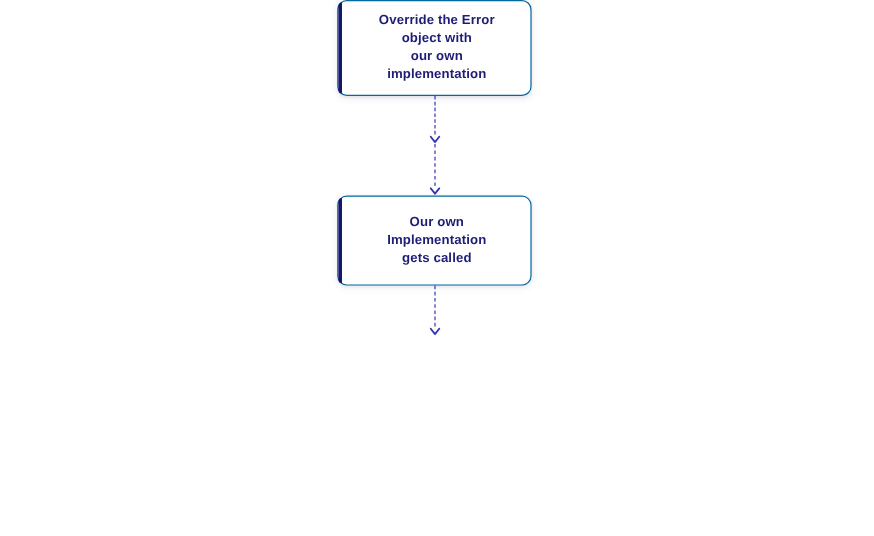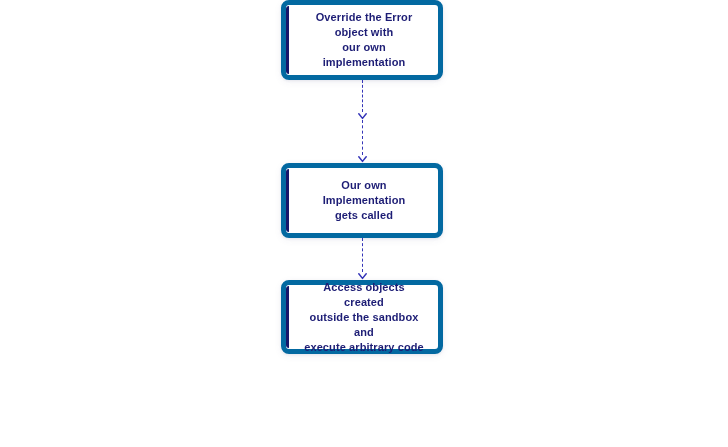--- a/index.html
+++ b/index.html
@@ -31,21 +31,21 @@
     flex-direction: column;
     align-items: center;
   }
 
   
   .flow-card {
     position: relative;
     box-sizing: border-box;
     width: 162px;
     background: #ffffff;
-    border: 5px solid #0369a1;
+    border: 1px solid #0369a1;
     border-radius: 8px;
     box-shadow: 0 1px 3px rgba(60, 60, 120, 0.10),
                 0 2px 8px rgba(60, 60, 120, 0.06);
     display: flex;
     align-items: center;
     justify-content: center;
     padding: 10px 14px 10px 18px;
   }
 
   .flow-card::before {
@@ -141,20 +141,15 @@
 
     <div class="connector conn-42">
       <div class="connector-line"></div>
       <span class="connector-arrow">
         <svg width="9" height="7" viewBox="0 0 9 7" xmlns="http://www.w3.org/2000/svg">
           <path d="M0.8 0.8 L4.5 5.4 L8.2 0.8" fill="none" stroke="#3535b8" stroke-width="1.5" stroke-linecap="round" stroke-linejoin="round"></path>
         </svg>
       </span>
     </div>
 
-    <div class="flow-card card-h-74">
-      <span class="card-label">Access objects created
-outside the sandbox and
-execute arbitrary code</span>
-    </div>
 
   </div>
 </div>
 
 </body></html>

